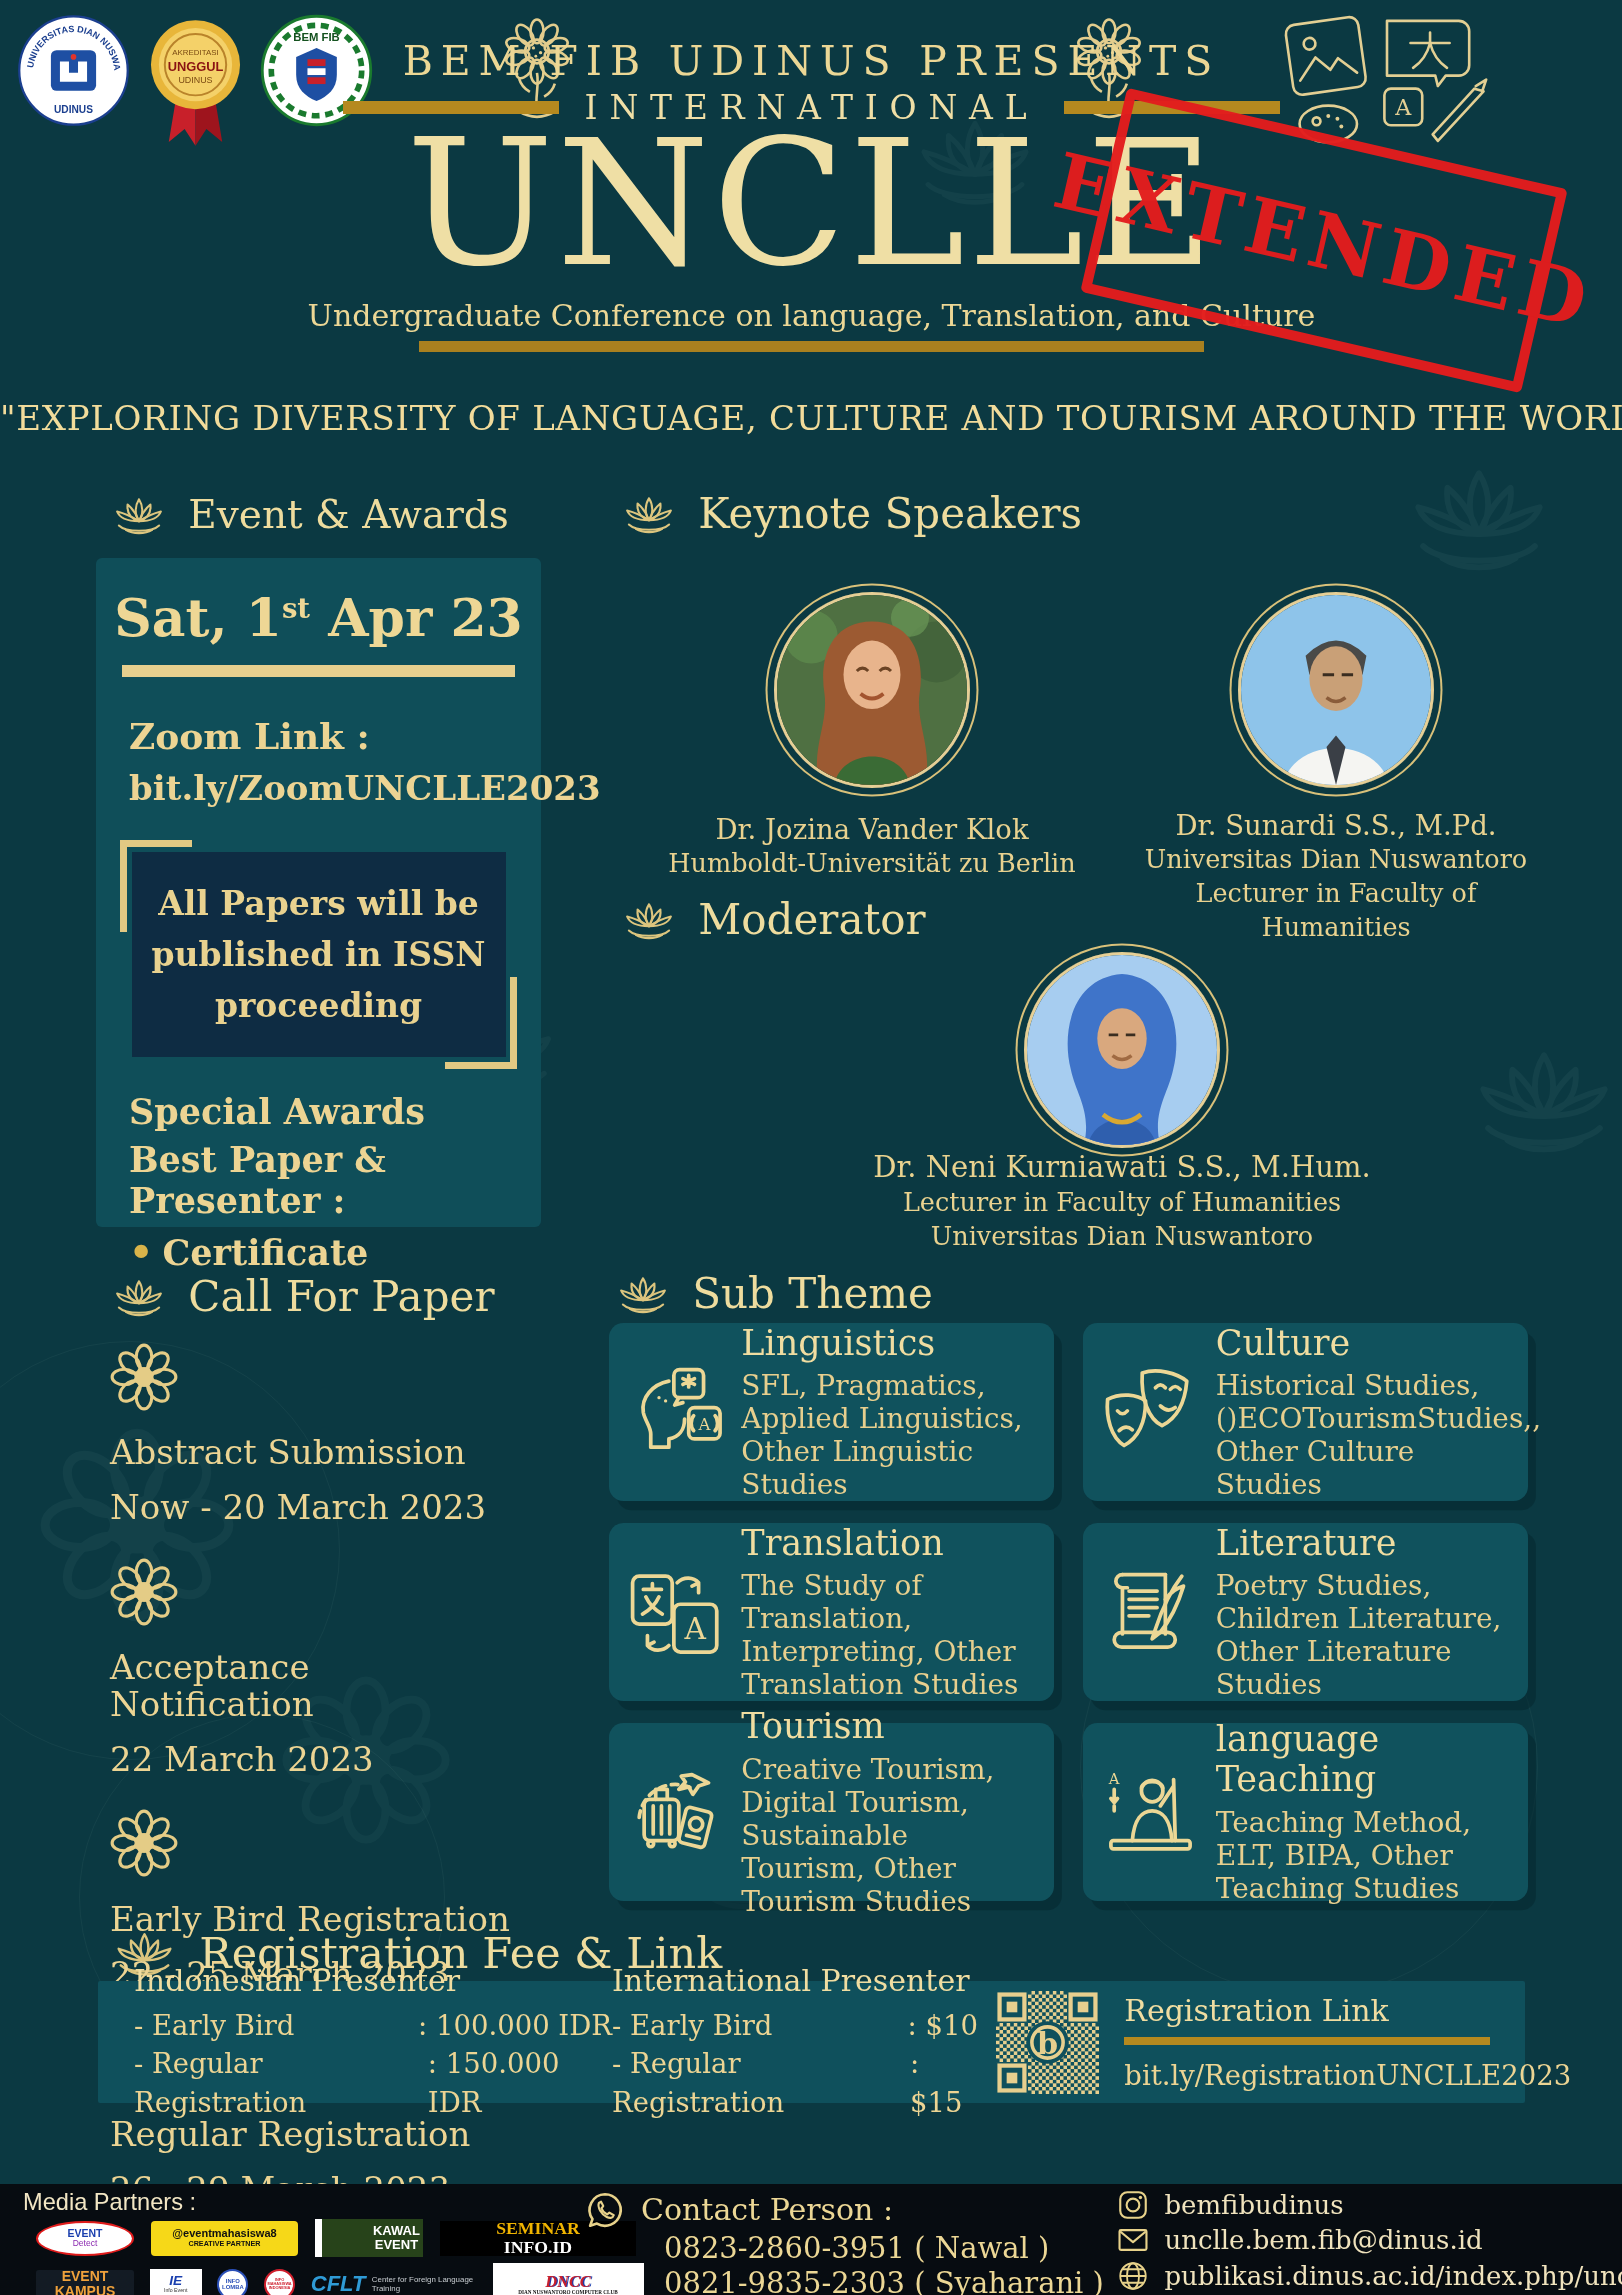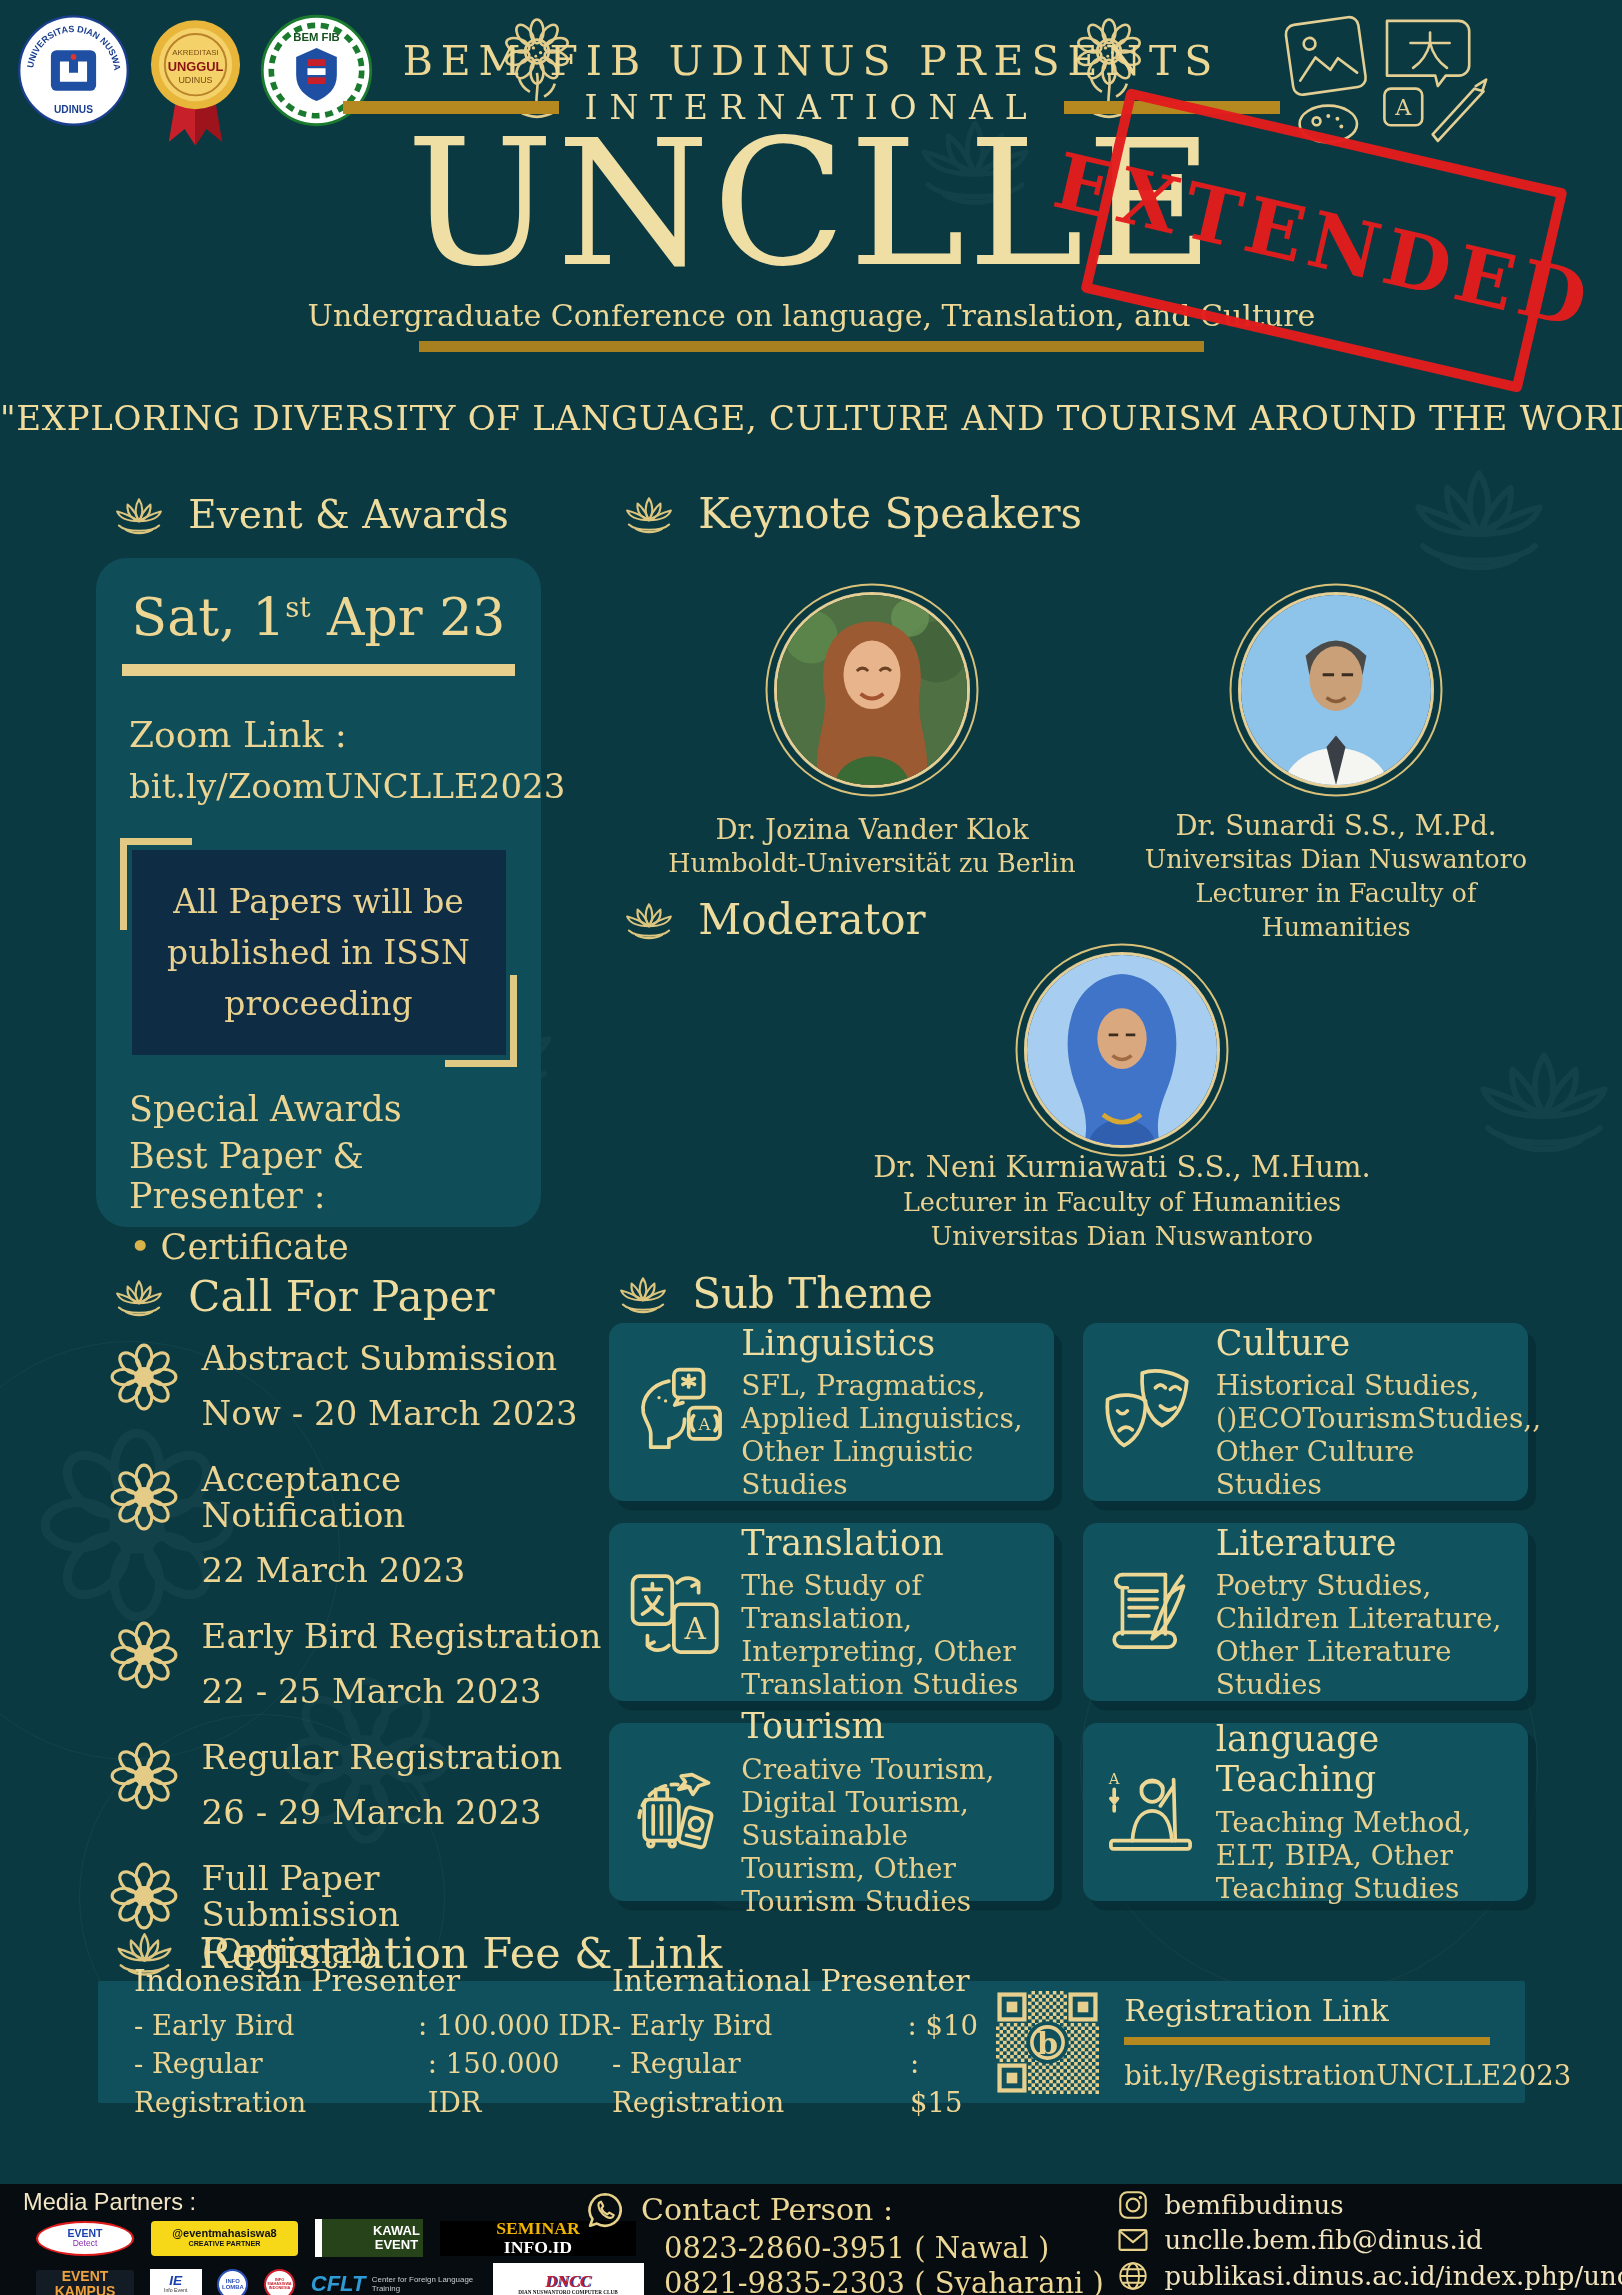--- a/index.html
+++ b/index.html
@@ -42,21 +42,21 @@
 
   
   .sec { position:absolute; display:flex; align-items:center; gap:18.3px;
     color:#eedc9e; font-size:39px; }
   .sec .lotus { width:62px; height:42px; color:#dcc57e; }
   .sec.big { font-size:43px; }
   .sec.big .lotus { width:73px; height:50px; }
 
   
   #event-box { left:96px; top:558px; width:445px; height:669px;
-    background:#0f4e59; border-radius:31px; }
+    background:#0f4e59; border-radius:6px;font-weight:bold; }
   .ev-date { margin-top:29.4px; text-align:center; font-size:52px; color:#eed795; }
   .ev-date sup { font-size:27.5px; }
   .ev-underline { width:393px; height:11.8px; background:#e7cf8e; margin:17px auto 0; }
   .ev-zoom-label { margin:38px 0 0 33px; font-size:36px; }
   .ev-zoom-link  { margin:10.5px 0 0 33px; font-size:34px; }
   .papers-wrap { position:relative; margin:44px auto 0; width:374px; }
   .papers-wrap::before { content:""; position:absolute; left:-11.8px; top:-11.8px;
     width:65px; height:85px; border-left:7.9px solid #e2c983; border-top:7.9px solid #e2c983; }
   .papers-wrap::after { content:""; position:absolute; right:-11.8px; bottom:-11.8px;
     width:65px; height:85px; border-right:7.9px solid #e2c983; border-bottom:7.9px solid #e2c983; }
@@ -71,21 +71,21 @@
   .photo { position:absolute; width:196px; height:196px; border-radius:50%;
     border:3.3px solid #e6cf96; box-shadow:0 0 0 6.5px #0b3942, 0 0 0 8.5px #d9c17a;
     overflow:hidden; }
   .photo svg { width:100%; height:100%; }
   .cap { position:absolute; text-align:center; color:#e9d28f; line-height:1.32; }
   .cap .nm { font-size:27.5px; }
   .cap .af { font-size:25.5px; }
 
   
   #cfp-list { left:110px; top:1340px; display:flex; flex-direction:column; gap:29px; }
-  .cfp-item { display:flex; gap:23.6px; }
+  .cfp-item { display:flex; gap:23.6px;flex-direction:column; }
   .cfp-flower { width:68px; height:68px; color:#e4cc86; flex:none; margin-top:2.6px; }
   .cfp-text { font-size:34px; max-width:406px; line-height:1.08; }
   .cfp-date { display:block; margin-top:18.3px; }
 
   
   #cards { left:609px; top:1323px; display:grid; grid-template-columns:445px 445px;
     grid-auto-rows:178px; column-gap:29.4px; row-gap:22px; }
   .card { background:#10525d; border-radius:14.4px; box-shadow:7.9px 9.2px 0 rgba(5,40,48,.55);
     display:flex; align-items:center; padding:0 14.4px 0 11.8px; }
   .card-icon { width:110px; height:110px; color:#ecd795; flex:none;

